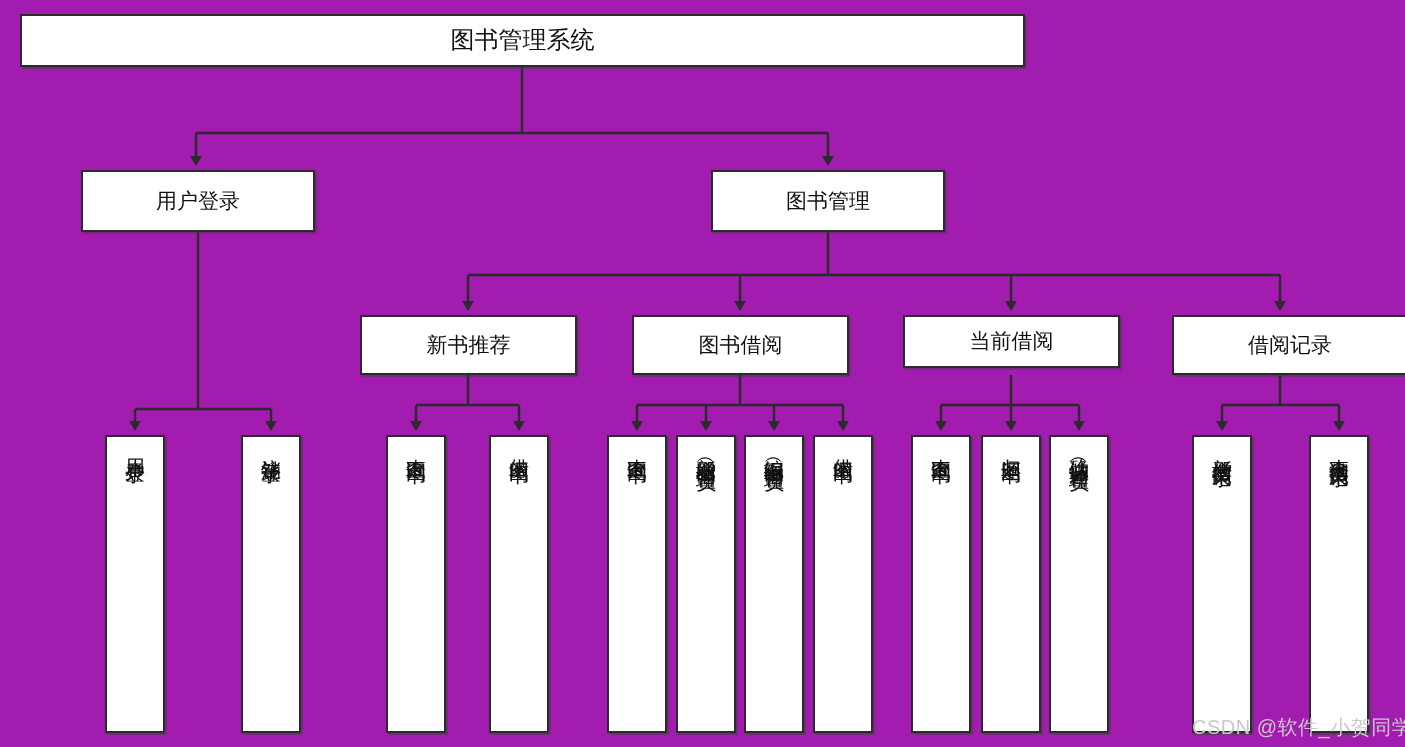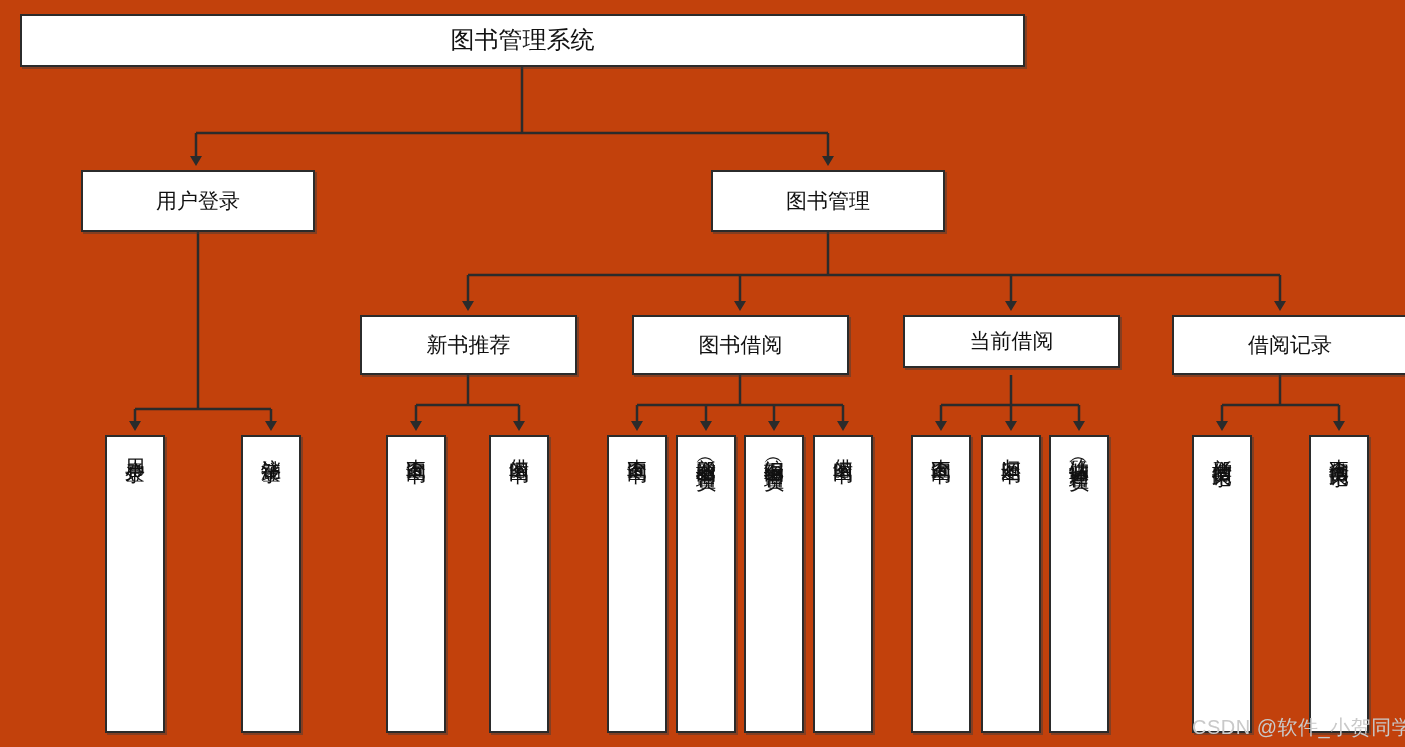--- a/index.html
+++ b/index.html
@@ -8,21 +8,21 @@
     padding: 0;
     background: #ffffff;
   }
   body {
     font-family: "Liberation Sans", "DejaVu Sans", sans-serif;
   }
   #canvas {
     position: relative;
     width: 1405px;
     height: 747px;
-    background: #c2410c;
+    background: #a21caf;
     overflow: hidden;
   }
   svg.edges {
     position: absolute;
     left: 0;
     top: 0;
     width: 1405px;
     height: 747px;
     pointer-events: none;
   }

